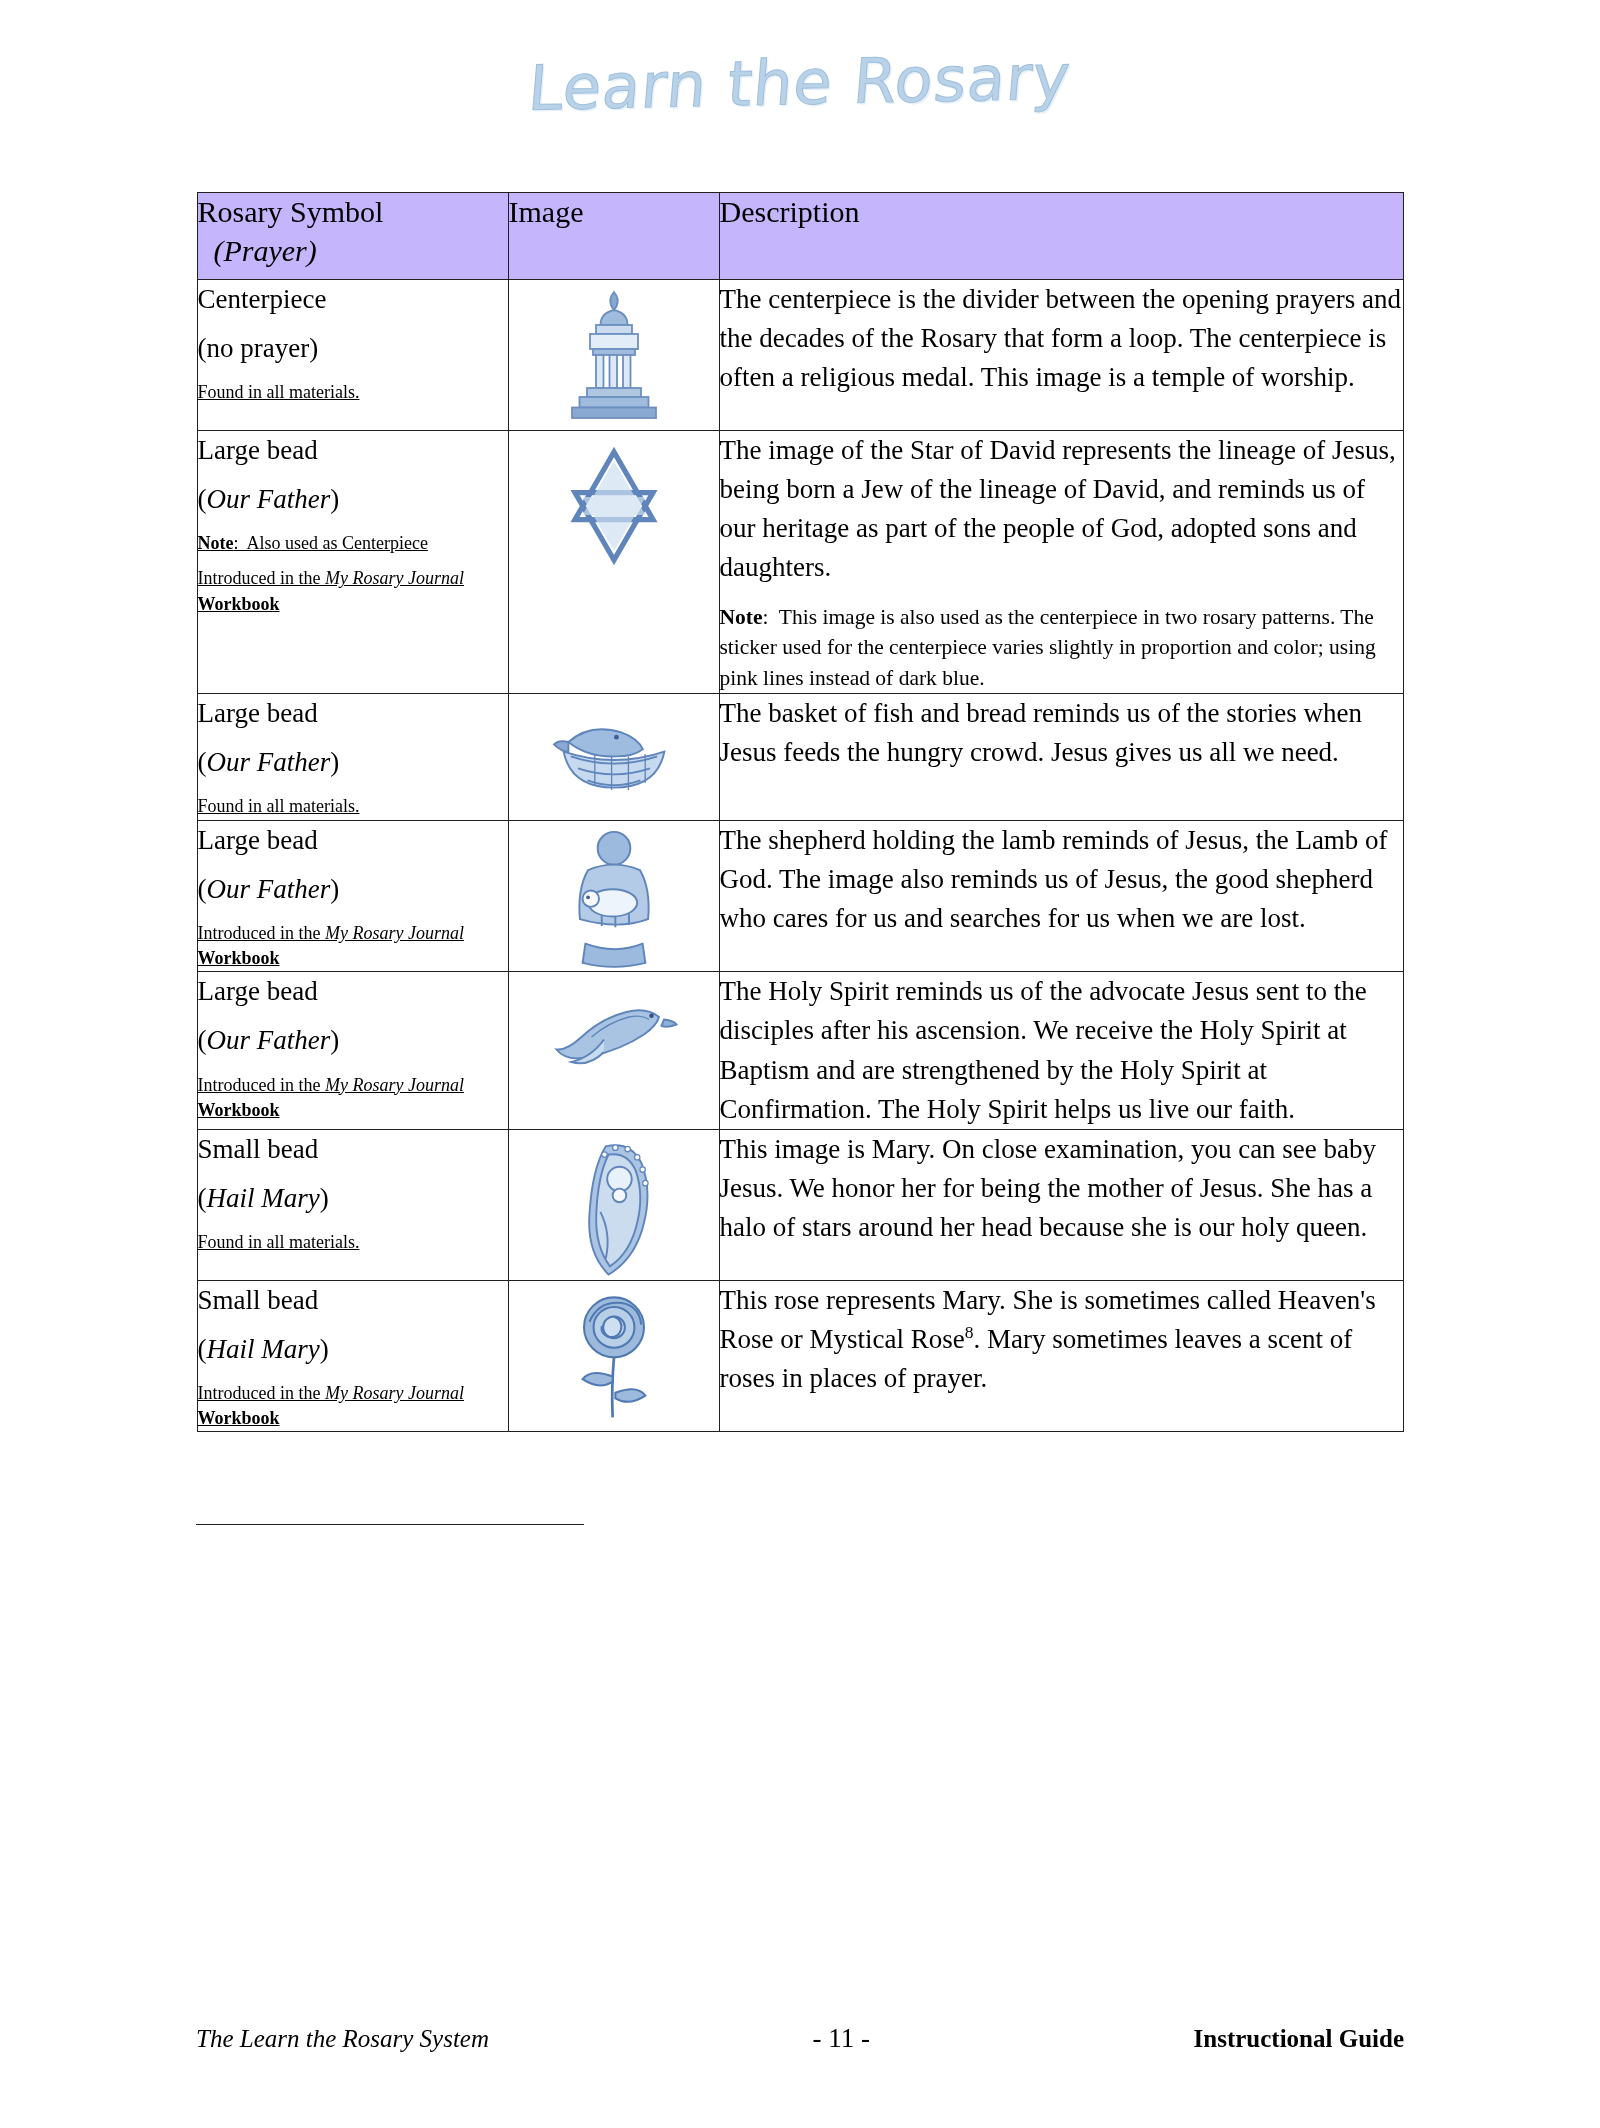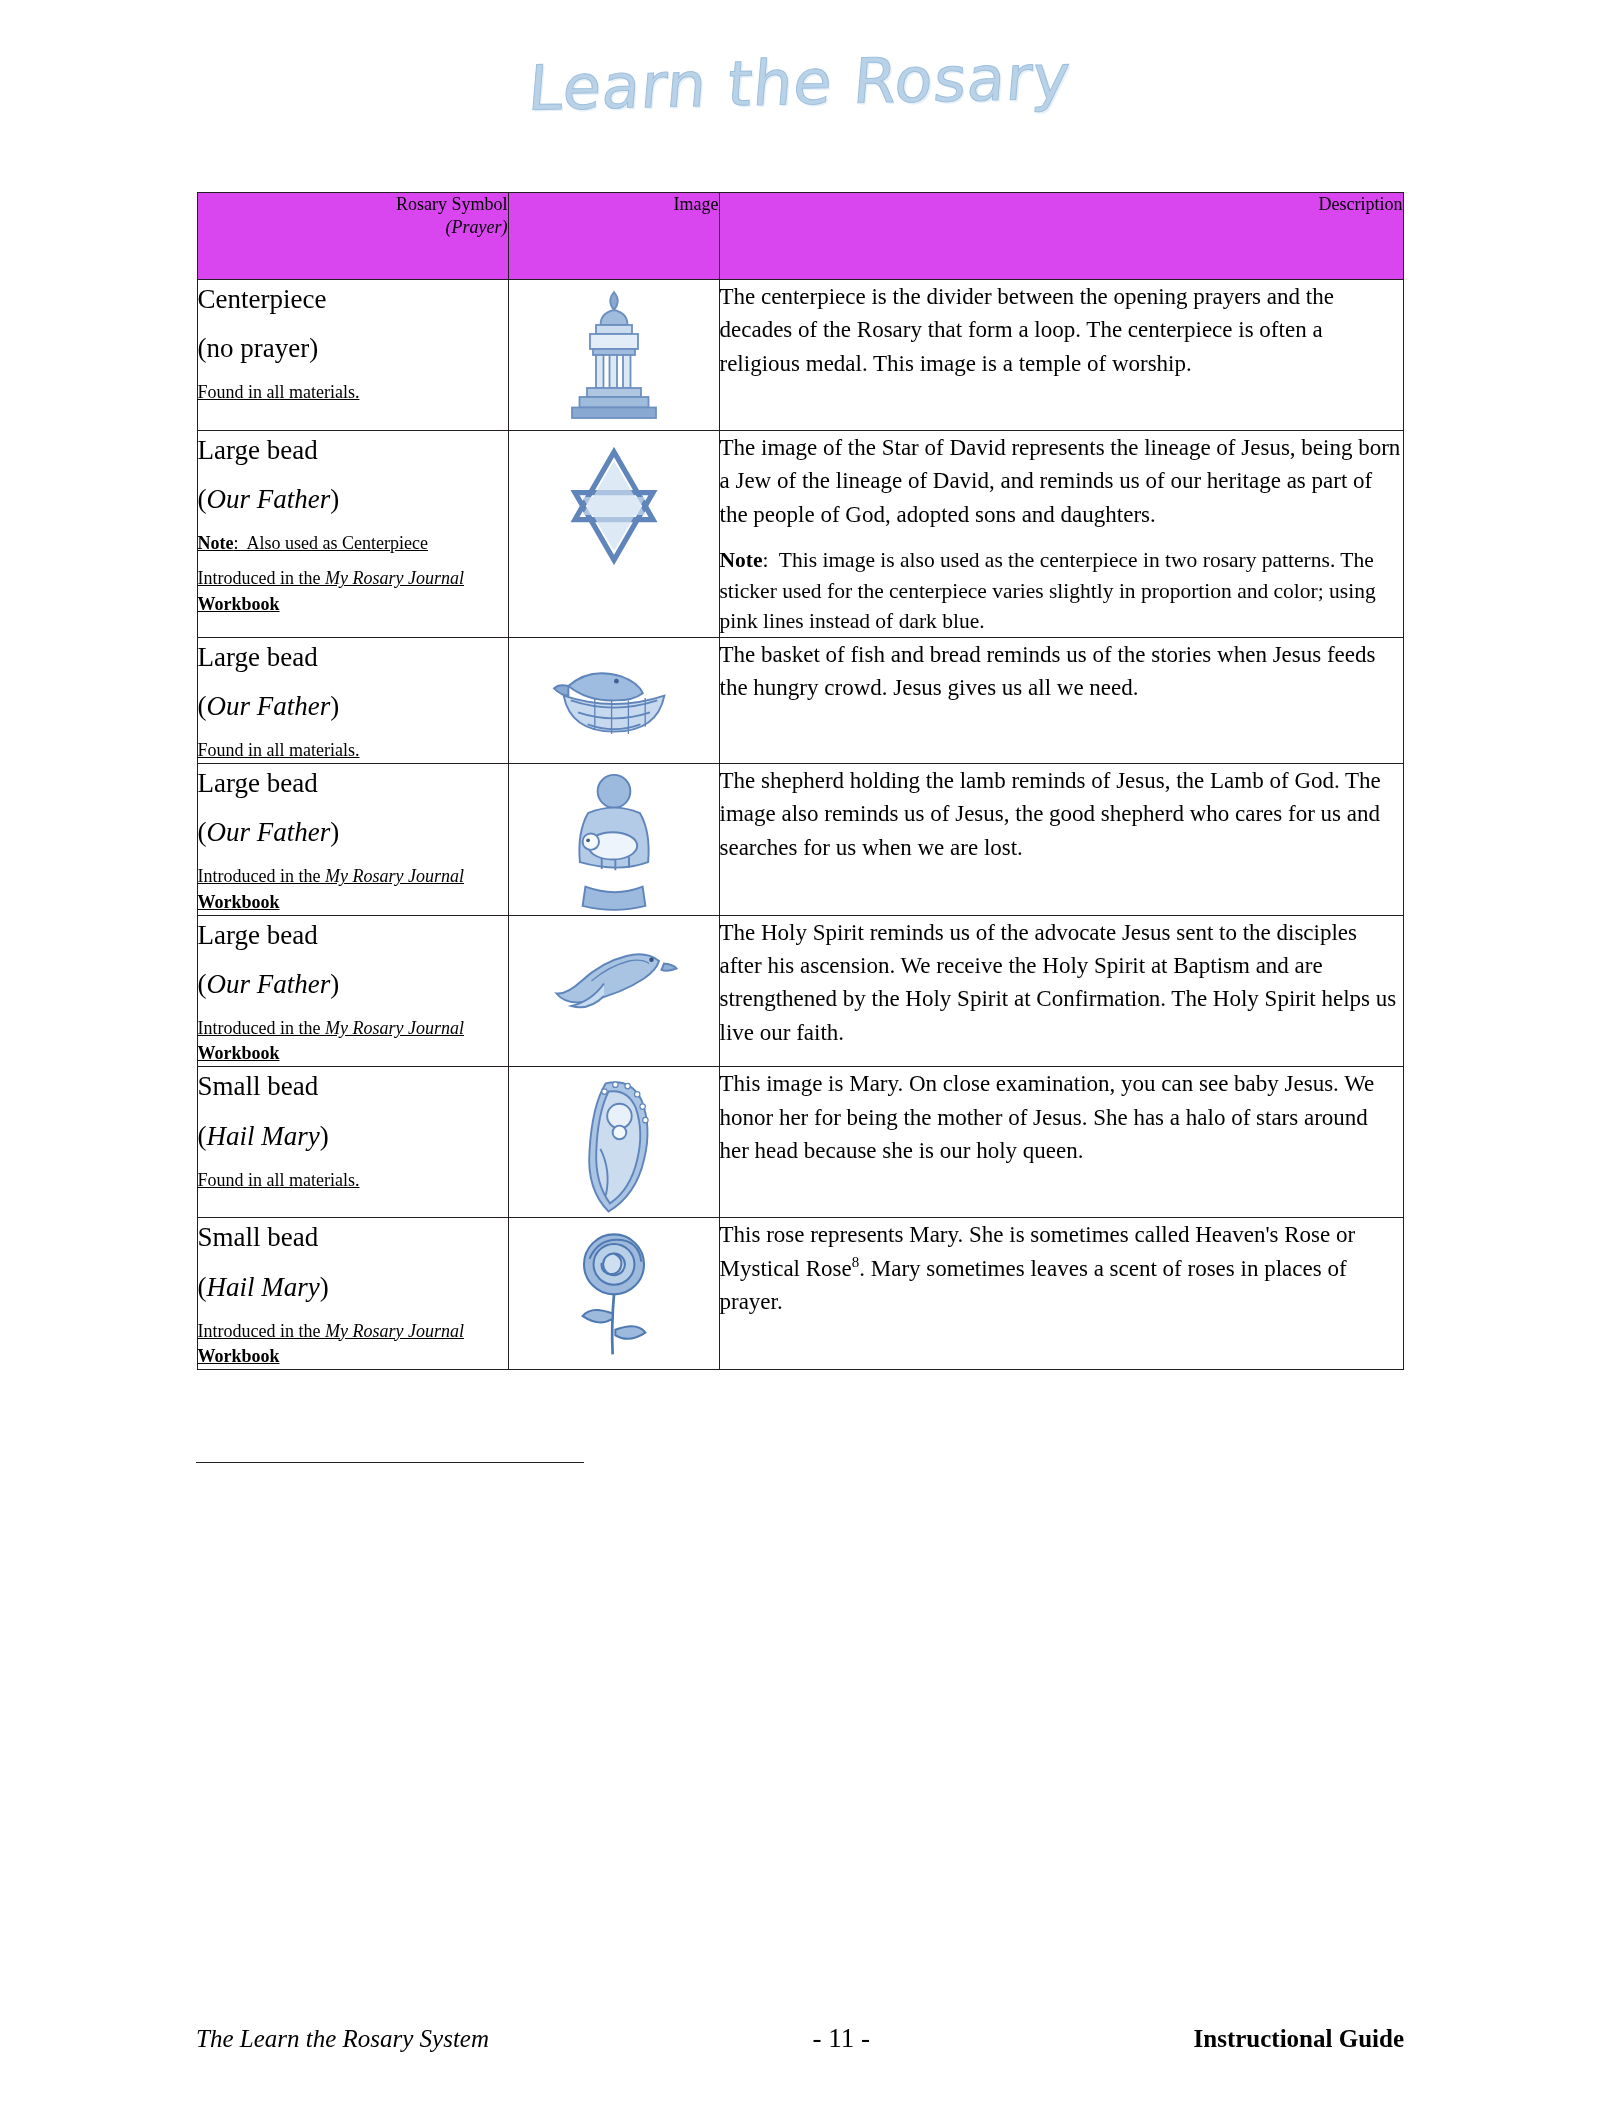--- a/index.html
+++ b/index.html
@@ -48,24 +48,24 @@
     width: 1206px;
     table-layout: fixed;
   }
   table.rosary-table th,
   table.rosary-table td {
     border: 1px solid #231f20;
     vertical-align: top;
     padding: 0;
   }
   thead th {
-    background: #d946ef;
-    text-align: right;
+    background: #c4b5fd;
+    text-align: left;
     font-weight: normal;
-    font-size: 18px;
+    font-size: 30px;
     padding: 16px 6px 18px 6px;
     vertical-align: middle;
     height: 86px;
   }
   th .sym-main { display: block; line-height: 1.25; }
   th .sym-sub  { display: block; font-style: italic; line-height: 1.3; padding-left: 16px; }
 
   col.c-symbol { width: 311px; }
   col.c-image  { width: 211px; }
   col.c-desc   { width: 684px; }
@@ -95,21 +95,21 @@
   .sym-prayer i { font-style: italic; }
   .sym-note {
     font-size: 18px;
     line-height: 1.4;
     text-decoration: underline;
   }
   .sym-note b { font-weight: bold; }
   .sym-note i { font-style: italic; }
 
   .desc-main {
-    font-size: 23px;
+    font-size: 27px;
     line-height: 1.45;
   }
   .desc-note {
     font-size: 21.5px;
     line-height: 1.42;
     margin-top: 14px;
   }
   .desc-note b { font-weight: bold; }
   sup { font-size: 0.65em; vertical-align: super; }
 

